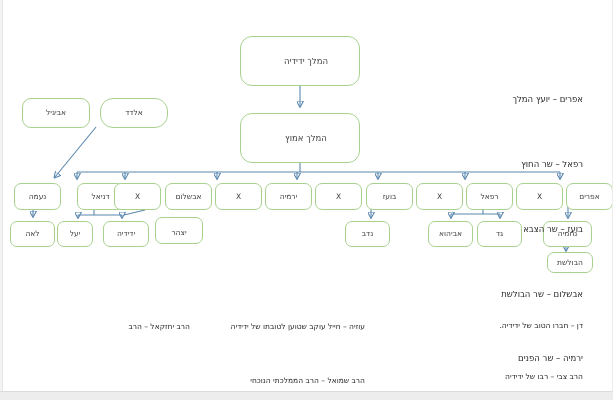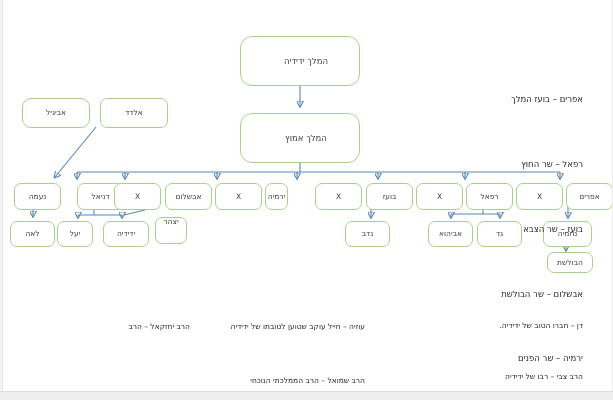--- a/index.html
+++ b/index.html
@@ -73,48 +73,48 @@
 
     <line x1="568" y1="206" x2="568" y2="217" marker-end="url(#ah)"></line>
 
     <line x1="566" y1="247" x2="566" y2="250" marker-end="url(#ah)"></line>
   </svg>
 
   <div class="obox big" style="left:240px;top:36px;width:120px;height:50px;">המלך ידידיה</div>
   <div class="obox big" style="left:240px;top:113px;width:120px;height:50px;">המלך אמוץ</div>
 
   <div class="obox" style="left:22px;top:98px;width:68px;height:30px;border-radius:9px;">אביגיל</div>
-  <div class="obox" style="left:100px;top:98px;width:68px;height:30px;border-radius:7px;">אלדד</div>
+  <div class="obox" style="left:100px;top:98px;width:68px;height:30px;border-radius:13px;">אלדד</div>
 
   <div class="obox" style="left:14px;top:183px;width:47px;height:27px;">נעמה</div>
   <div class="obox" style="left:77px;top:183px;width:47px;height:27px;">דניאל</div>
   <div class="obox" style="left:114px;top:183px;width:47px;height:27px;">X</div>
   <div class="obox" style="left:165px;top:183px;width:47px;height:27px;">אבשלום</div>
   <div class="obox" style="left:215px;top:183px;width:47px;height:27px;">X</div>
-  <div class="obox" style="left:265px;top:183px;width:23px;height:27px;">ירמיה</div>
+  <div class="obox" style="left:265px;top:183px;width:47px;height:27px;">ירמיה</div>
   <div class="obox" style="left:315px;top:183px;width:47px;height:27px;">X</div>
   <div class="obox" style="left:366px;top:183px;width:47px;height:27px;">בועז</div>
   <div class="obox" style="left:416px;top:183px;width:47px;height:27px;">X</div>
   <div class="obox" style="left:466px;top:183px;width:47px;height:27px;">רפאל</div>
   <div class="obox" style="left:516px;top:183px;width:47px;height:27px;">X</div>
   <div class="obox" style="left:566px;top:183px;width:47px;height:27px;">אפרים</div>
 
   <div class="obox" style="left:10px;top:221px;width:45px;height:26px;">לאה</div>
   <div class="obox" style="left:57px;top:221px;width:36px;height:26px;">יעל</div>
   <div class="obox" style="left:103px;top:221px;width:46px;height:26px;">ידידיה</div>
-  <div class="obox" style="left:155px;top:217px;width:32px;height:27px;align-items:flex-start;padding-top:0;">יצהר</div>
+  <div class="obox" style="left:155px;top:217px;width:48px;height:27px;align-items:flex-start;padding-top:11px;">יצהר</div>
   <div class="obox" style="left:345px;top:221px;width:45px;height:26px;">נדב</div>
   <div class="obox" style="left:428px;top:221px;width:45px;height:26px;">אביהוא</div>
   <div class="obox" style="left:477px;top:221px;width:45px;height:26px;">גד</div>
   <div class="obox" style="left:543px;top:221px;width:49px;height:26px;">נחמיה</div>
 
   <div class="obox" style="left:547px;top:252px;width:46px;height:21px;">הבולשת</div>
 
   <div class="txt legend">
-    <div>אפרים – בועז המלך</div>
+    <div>אפרים – יועץ המלך</div>
     <div>רפאל – שר החוץ</div>
     <div>בועז – שר הצבא</div>
     <div>אבשלום – שר הבולשת</div>
     <div>ירמיה – שר הפנים</div>
     
   </div>
 
   <div class="txt notes-r">
     <div>דן – חברו הטוב של ידידיה.</div>
     <div>הרב צבי – רבו של ידידיה</div>

